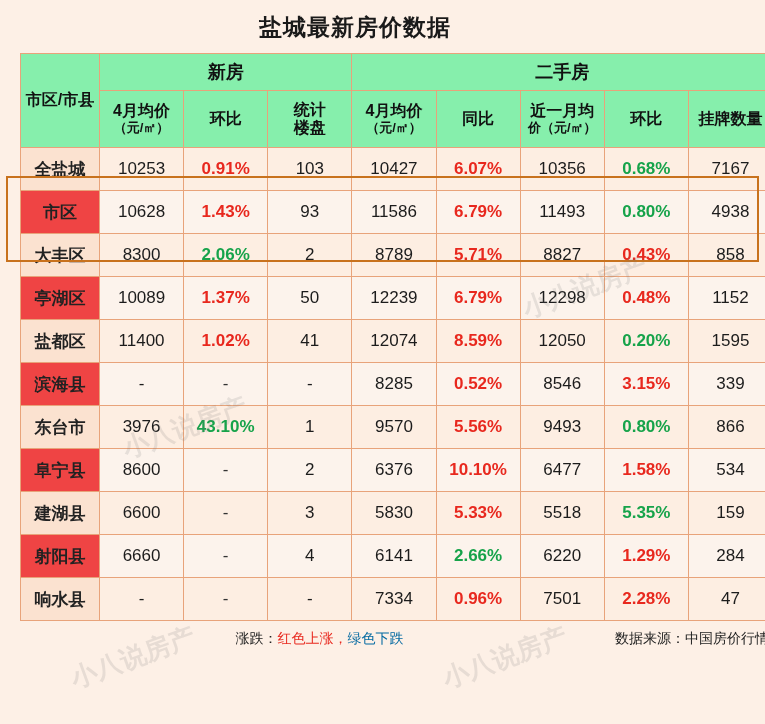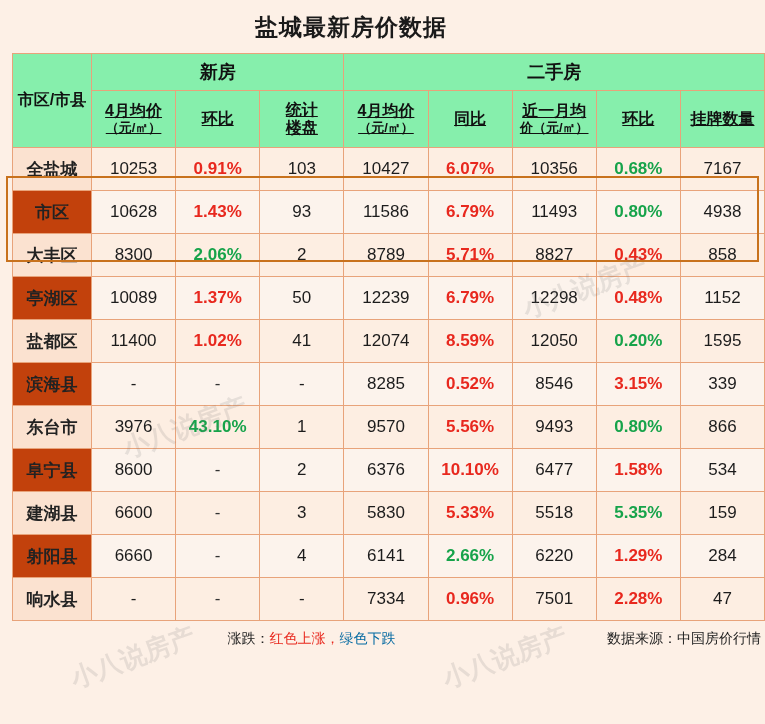--- a/index.html
+++ b/index.html
@@ -6,21 +6,21 @@
   body{
     width:765px;height:724px;
     background:#fdf0e6;
     font-family:"Liberation Sans","DejaVu Sans",sans-serif;
     overflow:hidden;
     position:relative;
   }
   .page{
     width:696px;height:724px;
     box-sizing:border-box;
-    padding:6px 6px 0 12px;
+    padding:6px 6px 0 20px;
     position:relative;
   }
   .title{
     text-align:center;
     font-size:23px;
     font-weight:bold;
     color:#1a1a1a;
     letter-spacing:1px;
     padding:6px 0 10px 0;
   }
@@ -40,36 +40,36 @@
     height:42px;
     background:#fdeee2;
   }
   thead th{
     background:#86efac;
     font-weight:bold;
     font-size:17px;
     color:#111;
   }
   .hdr-group{height:36px;font-size:18px;}
-  .hdr-sub{height:56px;line-height:1.15;font-size:16px;text-decoration:underline;}
+  .hdr-sub{height:56px;line-height:1.15;font-size:16px;}
   .corner{
     width:78px;
     line-height:1.15;
     font-size:16px;
   }
   .unit{font-size:13px;}
   .rowname{
     font-weight:bold;
     font-size:17px;
     background:#fbe2d0;
   }
   tbody tr td{background:#fdeee2;}
   tbody tr.alt td{background:#fcf3ec;}
   tbody tr td.rowname{background:#fbe2d0;}
-  tbody tr.alt td.rowname{background:#c2410c;text-align:center;}
+  tbody tr.alt td.rowname{background:#ef4444;text-align:center;}
   .up{color:#e8281e;font-weight:bold;}
   .down{color:#16a34a;font-weight:bold;}
   .dash{color:#333;}
   .num{color:#1c1c1c;text-align:center;}
   .footer{
     display:flex;
     align-items:center;
     font-size:14px;
     color:#222;
     padding:9px 4px 0 4px;

